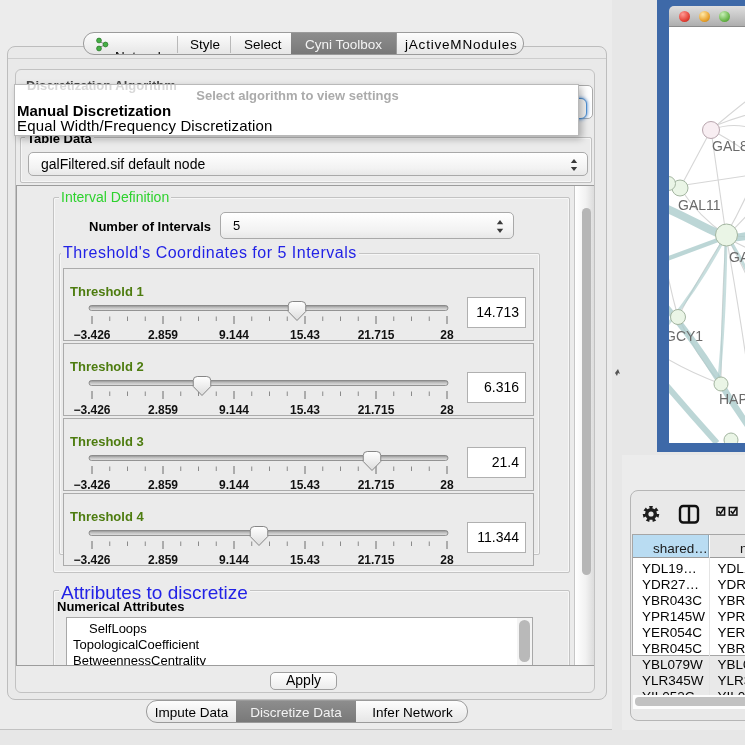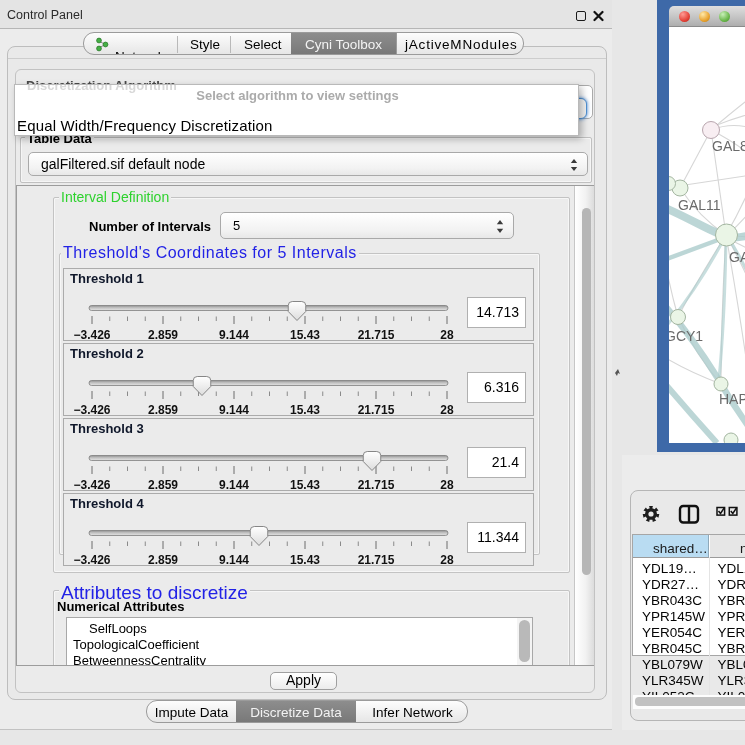--- a/index.html
+++ b/index.html
@@ -7,36 +7,29 @@
   body { background:#e7e7e7; font-family:"Liberation Sans", sans-serif; position:relative; }
   .abs { position:absolute; }
   .b13 { font-size:13px; font-weight:bold; color:#000; }
   .combo { background:linear-gradient(#ffffff,#f2f2f2 70%,#e8e8e8); border:1px solid #a9a9a9; border-radius:5px; }
   .combo .ctext { position:absolute; left:12px; top:4px; font-size:13px; color:#000; }
   .apbtn { background:linear-gradient(#ffffff,#ececec); border:1px solid #9f9f9f; border-radius:5px; text-align:center; font-size:14px; color:#000; line-height:15px; }
   .tl { position:absolute; width:11px; height:11px; border-radius:50%; }
   .grp { position:absolute; border:1px solid #c3c3c3; border-radius:2px; box-shadow:inset 0 0 0 1px #f6f6f6; }
   .glabel { position:absolute; background:#ebebeb; padding:0 2px; font-size:13px; }
   .tpanel { position:absolute; left:46px; width:471px; height:73px; background:#ebebeb; border:1px solid #ababab; }
-  .tpanel .tt { position:absolute; left:6px; top:2px; font-size:13px; font-weight:bold; color:#0f172a; }
+  .tpanel .tt { position:absolute; left:6px; top:15px; font-size:13px; font-weight:bold; color:#4d7c0f; }
   .tpanel .vbox { position:absolute; left:403px; top:28px; width:59px; height:31px; background:#fff; border:1px solid #b0b0b0; font-size:14px; color:#000; text-align:right; line-height:29px; padding-right:6px; }
   .trow { position:absolute; left:0; font-size:13.5px; color:#050505; }
 </style>
 </head>
 <body>
 
 <div class="abs" id="cpwin" style="left:0; top:0; width:612px; height:730px; background:#ececec; border-bottom:1px solid #c2c2c2;">
 
-  <div class="abs" style="left:0; top:0; width:612px; height:29px; background:#e4e4e4; border-bottom:1px solid #b6b6b6;">
-    <div class="abs" style="left:7px; top:8px; font-size:12.5px; color:#2b2b2b;">Control Panel</div>
-    <div class="abs" style="left:576px; top:10.5px; width:10px; height:10px; border:1.8px solid #1a1a1a; border-radius:2px;"></div>
-    <svg class="abs" style="left:593px; top:10px;" width="11" height="12" viewBox="0 0 11 12">
-        <path d="M1.5 2 L9.5 10 M9.5 2 L1.5 10" stroke="#111" stroke-width="2.2" stroke-linecap="round"></path>
-      </svg>
-  </div>
 
   <div class="abs" style="left:7px; top:46px; width:600px; height:654px; background:#e9e9e9; border:1px solid #bdbdbd; border-radius:8px;"></div>
   <div class="abs" style="left:8px; top:58px; width:598px; height:1px; background:#cdcdcd;"></div>
 
   <div class="abs" style="left:15px; top:69px; width:580px; height:624px; background:#ebebeb; border:1px solid #c2c2c2; border-radius:6px;"></div>
 
   <div class="abs" style="left:83px; top:32px; width:441px; height:23px; border:1px solid #9b9b9b; border-radius:11px; background:linear-gradient(#fdfdfd,#e6e6e6); overflow:hidden;">
     <div class="abs" style="left:207px; top:0; width:105px; height:23px; background:linear-gradient(#8d8d8d,#777777);"></div>
     <div class="abs" style="left:93px; top:3px; width:1px; height:17px; background:#b9b9b9;"></div>
     <div class="abs" style="left:146px; top:3px; width:1px; height:17px; background:#b9b9b9;"></div>
@@ -289,20 +282,21 @@
     <div class="abs" style="left:89px; top:0; width:120px; height:23px; background:linear-gradient(#8d8d8d,#777777);"></div>
     <div class="abs" style="left:0; top:4px; width:89px; text-align:center; font-size:13.5px;">Impute Data</div>
     <div class="abs" style="left:89px; top:4px; width:120px; text-align:center; font-size:13.5px; color:#f3f3f3;">Discretize Data</div>
     <div class="abs" style="left:209px; top:4px; width:113px; text-align:center; font-size:13.5px;">Infer Network</div>
   </div>
 </div>
 
 <div class="abs" id="popup" style="left:14px; top:84px; width:565px; height:52px; background:#fff; border:1px solid #b9b9b9; box-shadow:3px 3px 7px rgba(0,0,0,0.28); z-index:30; overflow:hidden;">
   <div class="abs" style="left:12px; top:-7px; font-size:13px; font-weight:bold; color:#d8d8d8;">Discretization Algorithm</div>
   <div class="abs" style="left:0; top:3px; width:565px; text-align:center; font-size:13px; font-weight:bold; color:#ababab;">Select algorithm to view settings</div>
+  <div class="abs" style="left:2px; top:17px; font-size:15px; font-weight:bold; color:#000;">Manual Discretization</div>
   <div class="abs" style="left:2px; top:31.5px; font-size:15px; letter-spacing:0.15px; color:#000;">Equal Width/Frequency Discretization</div>
 </div>
 
 <div class="abs" style="left:620px; top:0; width:125px; height:452px; background:#3e69a8;margin-left:37px;">
   <div class="abs" style="left:12px; top:6px; width:113px; height:21px; background:linear-gradient(#dfdfdf,#aeaeae); border-top-left-radius:5px; border-bottom:1px solid #8a8a8a;">
     <div class="abs tl" style="left:9.5px; top:5px; background:radial-gradient(circle at 35% 30%,#ff9a94,#e4443a 60%,#b01c12);"></div>
     <div class="abs tl" style="left:29.5px; top:5px; background:radial-gradient(circle at 35% 30%,#ffe9a8,#e9a431 60%,#b97a10);"></div>
     <div class="abs tl" style="left:49.5px; top:5px; background:radial-gradient(circle at 35% 30%,#c8f0b8,#6cb84d 60%,#3d8c26);"></div>
   </div>
   <div class="abs" id="netview" style="left:12px; top:27px; width:113px; height:416px; background:#fff; overflow:hidden;">

